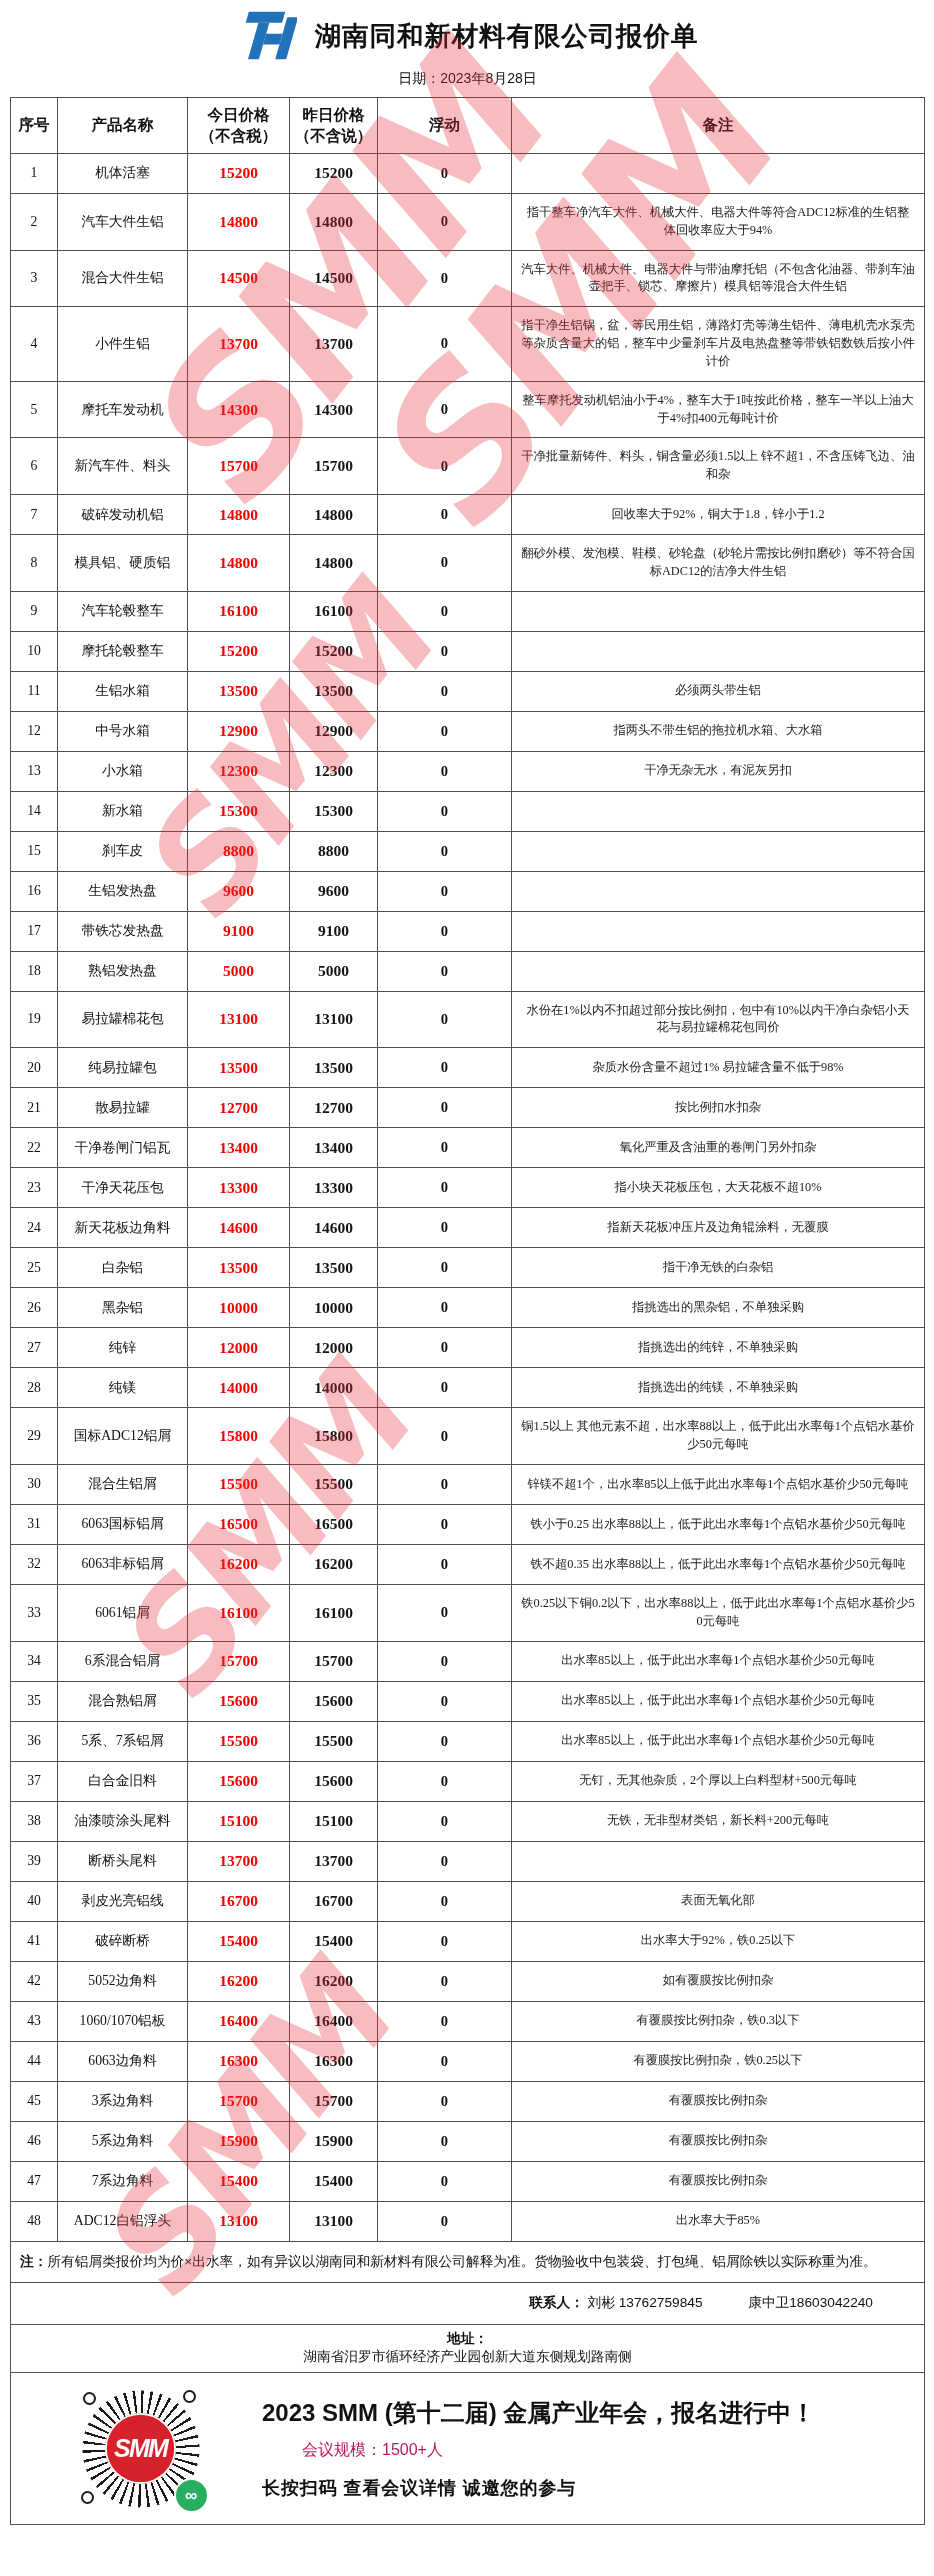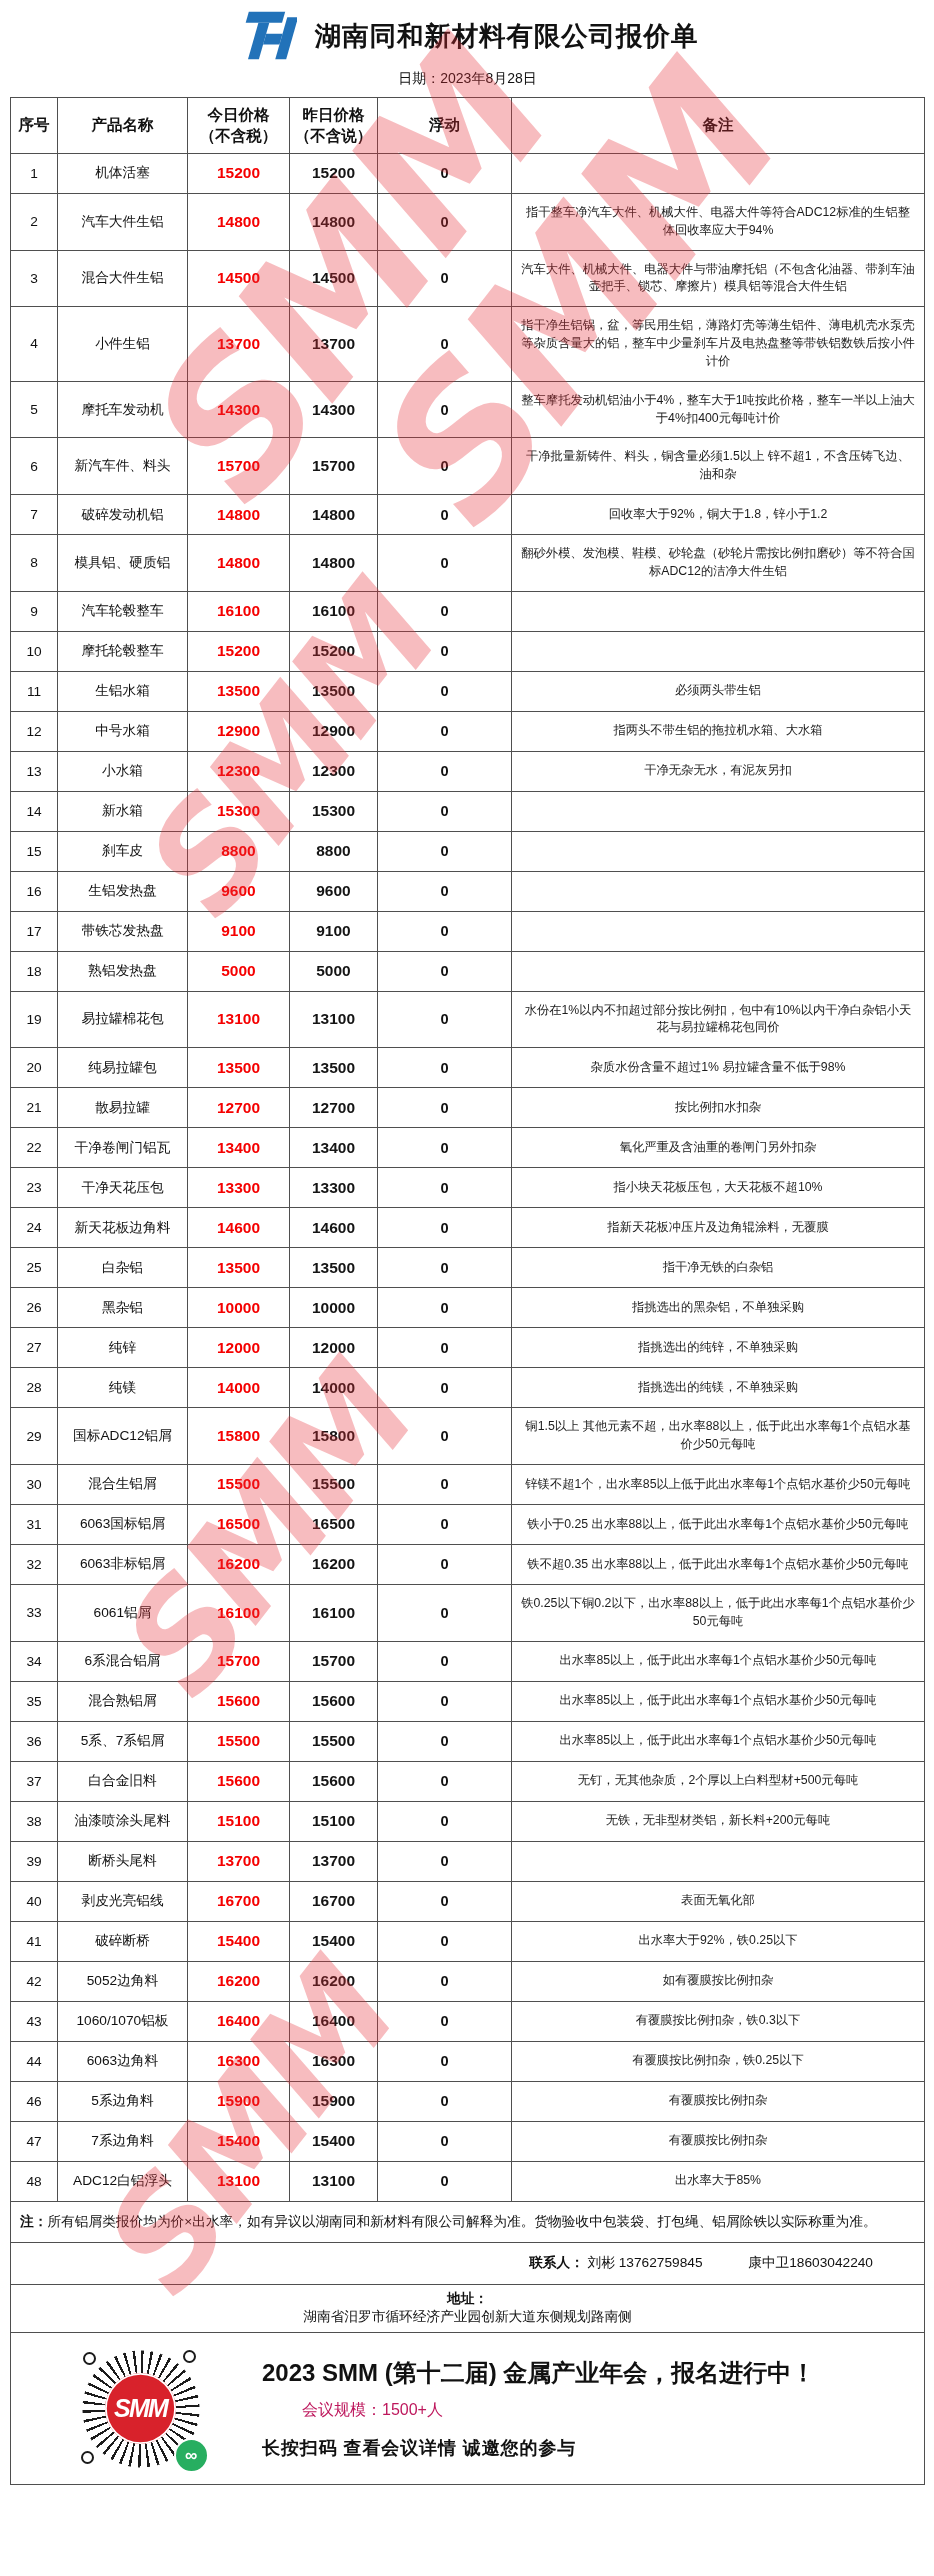--- a/index.html
+++ b/index.html
@@ -6,21 +6,21 @@
   body{font-family:"Liberation Sans","DejaVu Sans",sans-serif;color:#111;}
   .page{position:relative;width:935px;height:2576px;background:#fff;overflow:hidden;}
 
   
   .hdr{display:flex;align-items:center;justify-content:center;gap:18px;padding-top:8px;height:55px;}
   .hdr .title{font-size:26.5px;font-weight:bold;letter-spacing:0.9px;}
   .logo{width:60px;height:51px;flex:0 0 auto;}
   .date-line{text-align:center;font-size:14px;font-weight:normal;margin:7.3px 0 9px 0;}
 
   
-  table.quote{border-collapse:collapse;margin:0 auto;width:915px;table-layout:fixed;border:1.8px solid #3e3e3e;}
+  table.quote{border-collapse:collapse;margin:0 auto;width:915px;table-layout:fixed;border:1.8px solid #3e3e3e;font-family:Liberation Serif, serif;}
   table.quote th,table.quote td{border:0.9px solid #4f4f4f;text-align:center;vertical-align:middle;word-break:break-all;}
   table.quote thead th{height:51px;font-size:15.5px;font-weight:bold;padding:1.8px;line-height:1.35;}
   table.quote tbody tr{height:40px;}
   td.seq{font-size:13.7px;}
   td.name{font-size:13.7px;padding:1.8px 3.7px;}
   td.today{color:#f50000;font-weight:bold;font-size:15.5px;}
   td.yest{font-weight:bold;font-size:15.5px;color:#141414;}
   td.flu{font-size:14.6px;font-weight:bold;}
   td.remark{font-size:12.3px;line-height:1.45;padding:10px 9px;color:#1c1c1c;}
 
@@ -466,20 +466,28 @@
         </tr>
         <tr>
           <td class="seq">44</td>
           <td class="name">6063边角料</td>
           <td class="today">16300</td>
           <td class="yest">16300</td>
           <td class="flu">0</td>
           <td class="remark">有覆膜按比例扣杂，铁0.25以下</td>
         </tr>
         <tr>
+          <td class="seq">45</td>
+          <td class="name">3系边角料</td>
+          <td class="today">15700</td>
+          <td class="yest">15700</td>
+          <td class="flu">0</td>
+          <td class="remark">有覆膜按比例扣杂</td>
+        </tr>
+        <tr>
           <td class="seq">46</td>
           <td class="name">5系边角料</td>
           <td class="today">15900</td>
           <td class="yest">15900</td>
           <td class="flu">0</td>
           <td class="remark">有覆膜按比例扣杂</td>
         </tr>
         <tr>
           <td class="seq">47</td>
           <td class="name">7系边角料</td>

